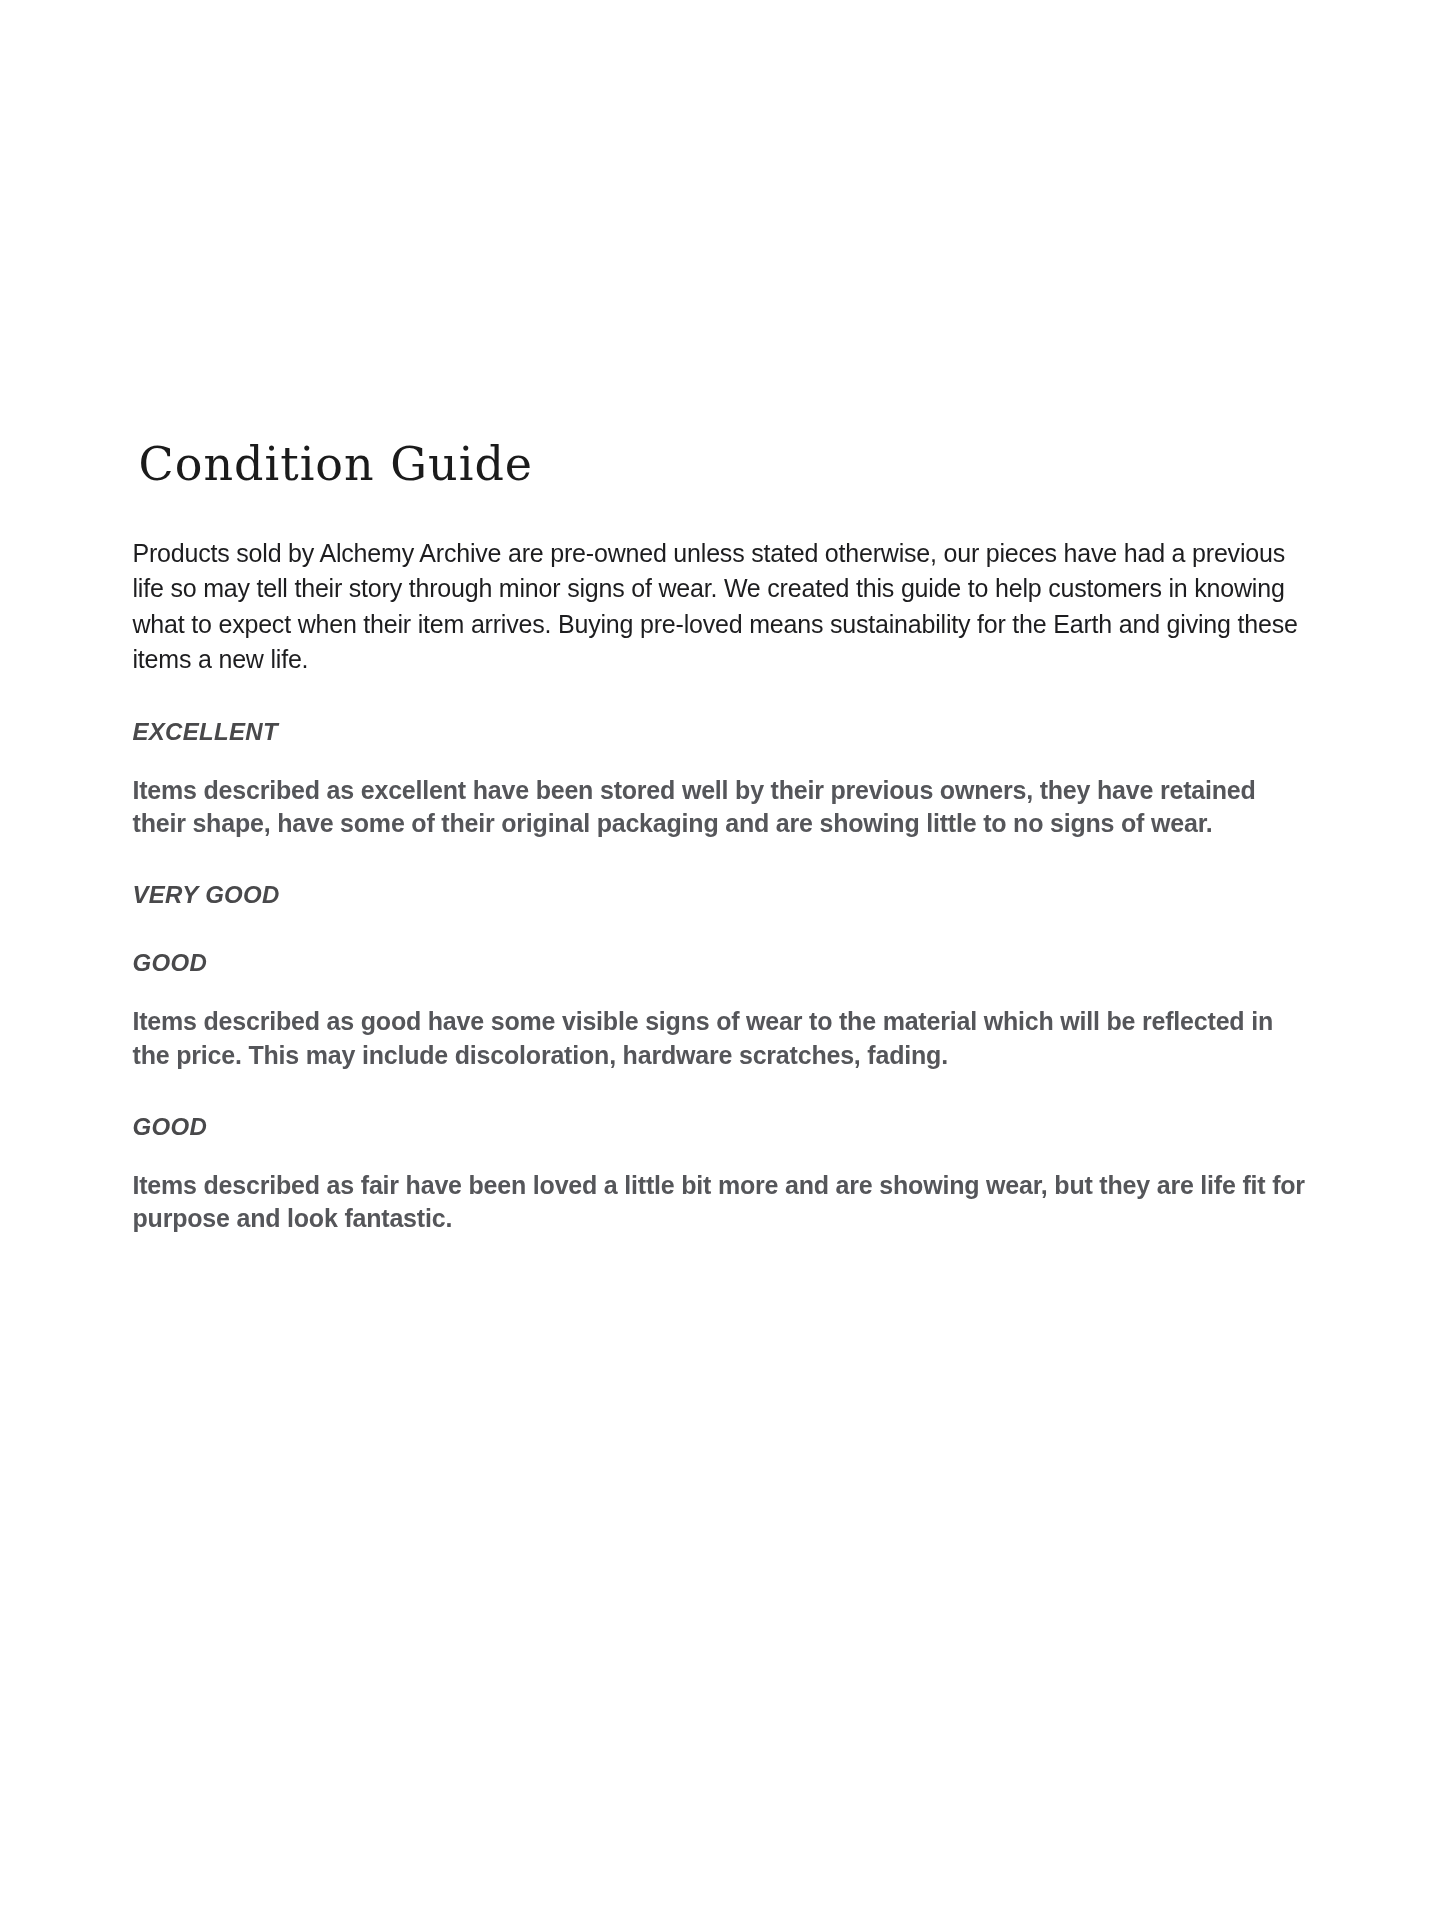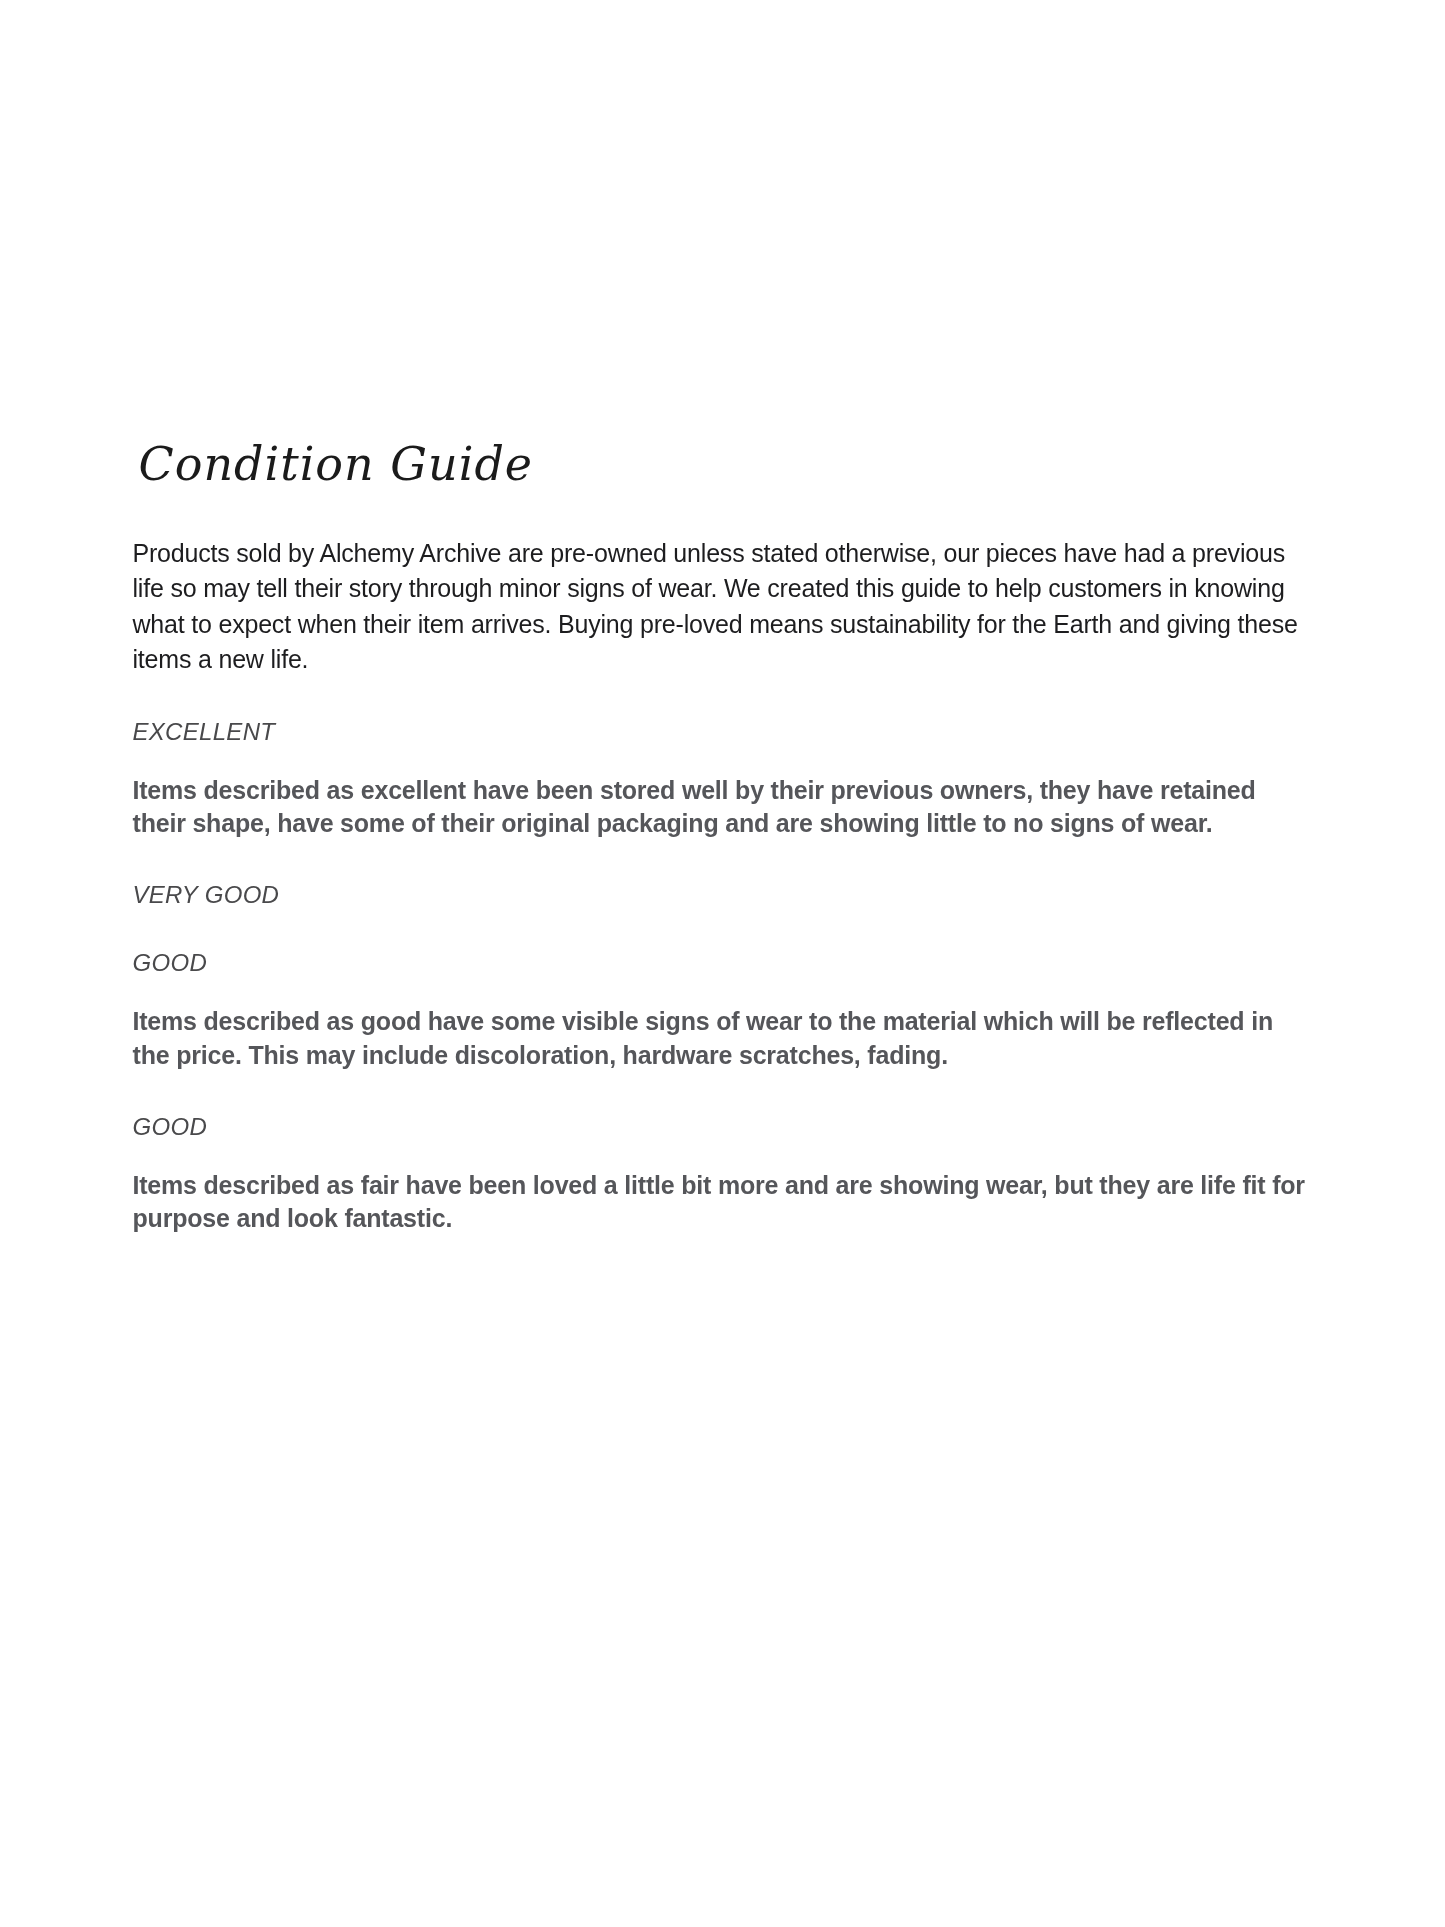--- a/index.html
+++ b/index.html
@@ -15,42 +15,41 @@
     -webkit-font-smoothing: antialiased;
   }
   .page {
     width: 1180px;
     margin: 0 auto;
     padding-top: 436px;
     box-sizing: border-box;
   }
   .title {
     font-family: "DejaVu Serif", serif;
-    font-style: italic;
     font-weight: 400;
     font-size: 46px;
     line-height: 1.25;
     color: #1b1b1b;
     margin: 0 0 0 6px;
     letter-spacing: 1px;
   }
   .intro {
     margin: 42px auto 0;
     font-size: 25px;
     line-height: 1.42;
     color: #1d1d1f;
     letter-spacing: -0.2px;
   }
   .section {
     margin-top: 40px;
   }
   .section h2 {
     font-size: 24px;
     font-style: italic;
-    font-weight: 400;
+    font-weight: 700;
     color: #49494b;
     letter-spacing: 0.3px;
     margin: 0;
   }
   .section p {
     margin: 28px 0 0;
     font-size: 25px;
     line-height: 1.35;
     color: #55565a;
     letter-spacing: -0.2px;

